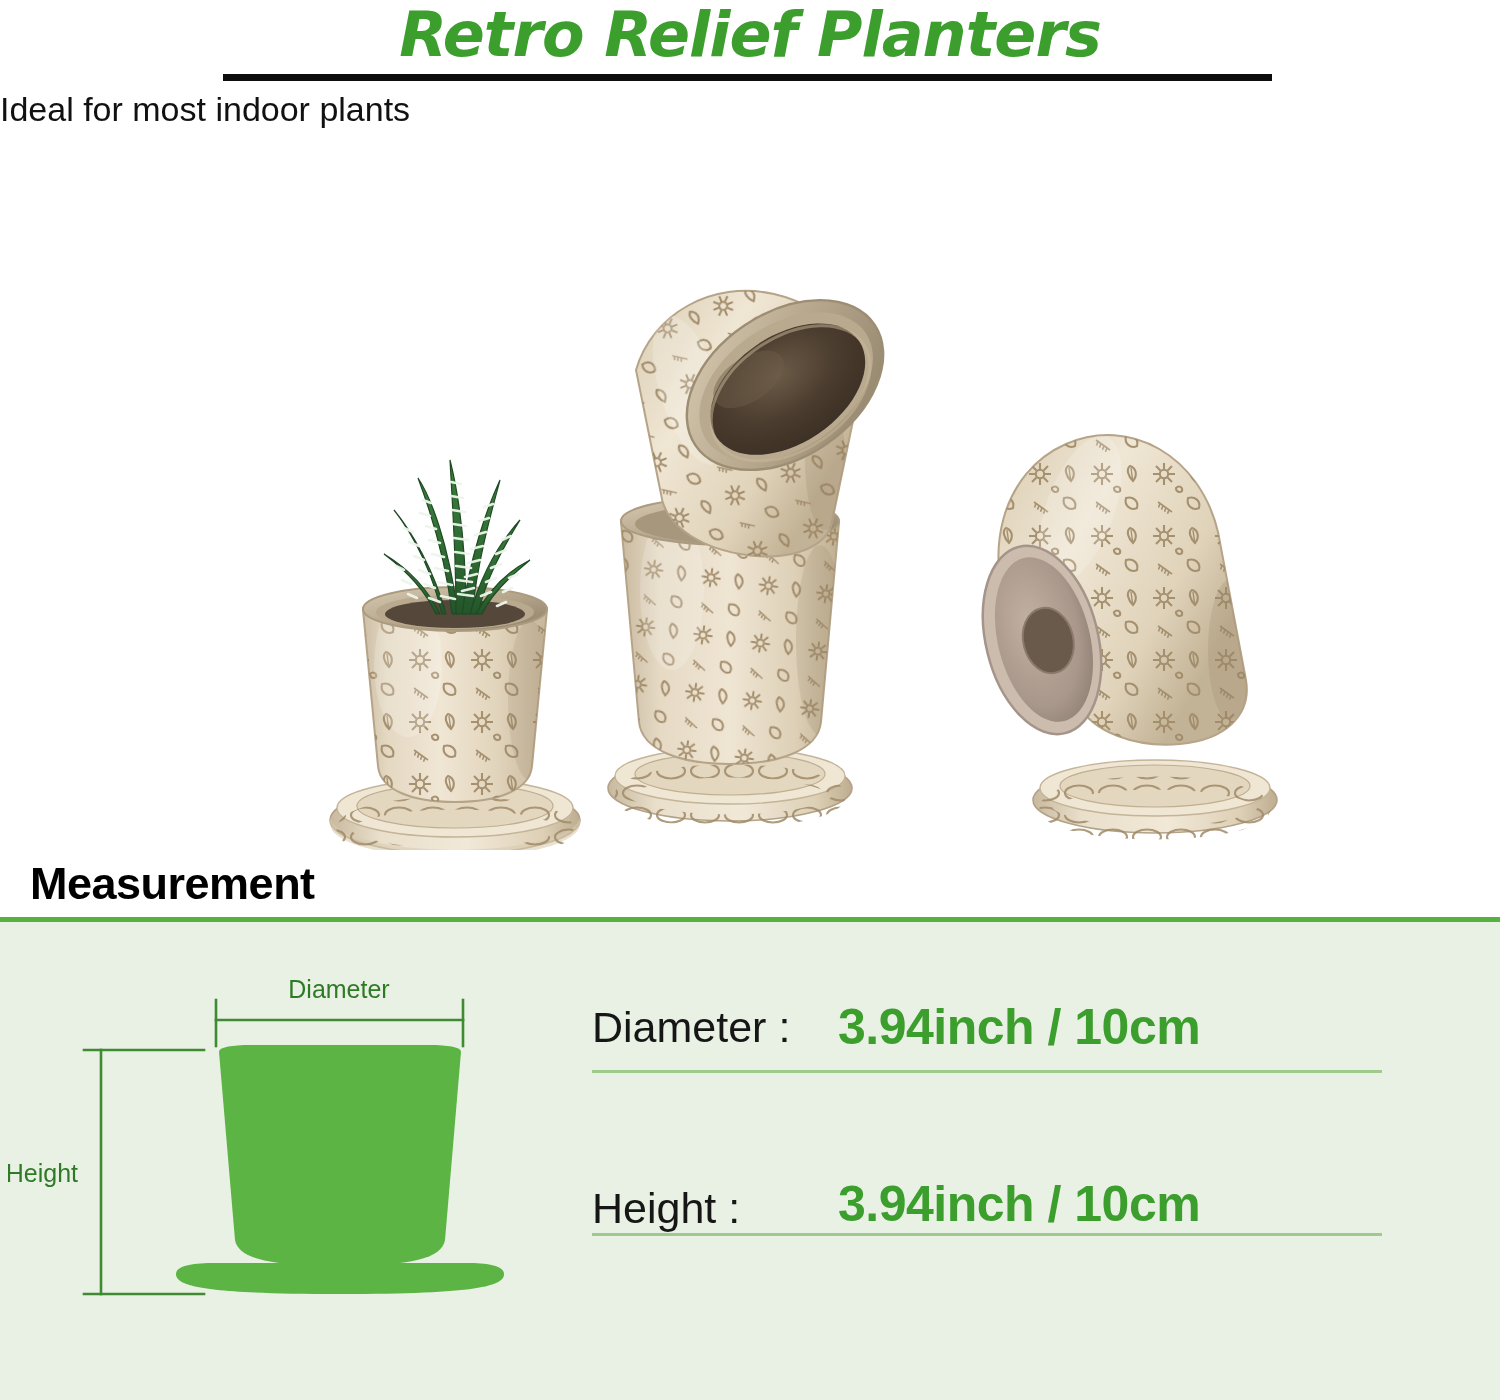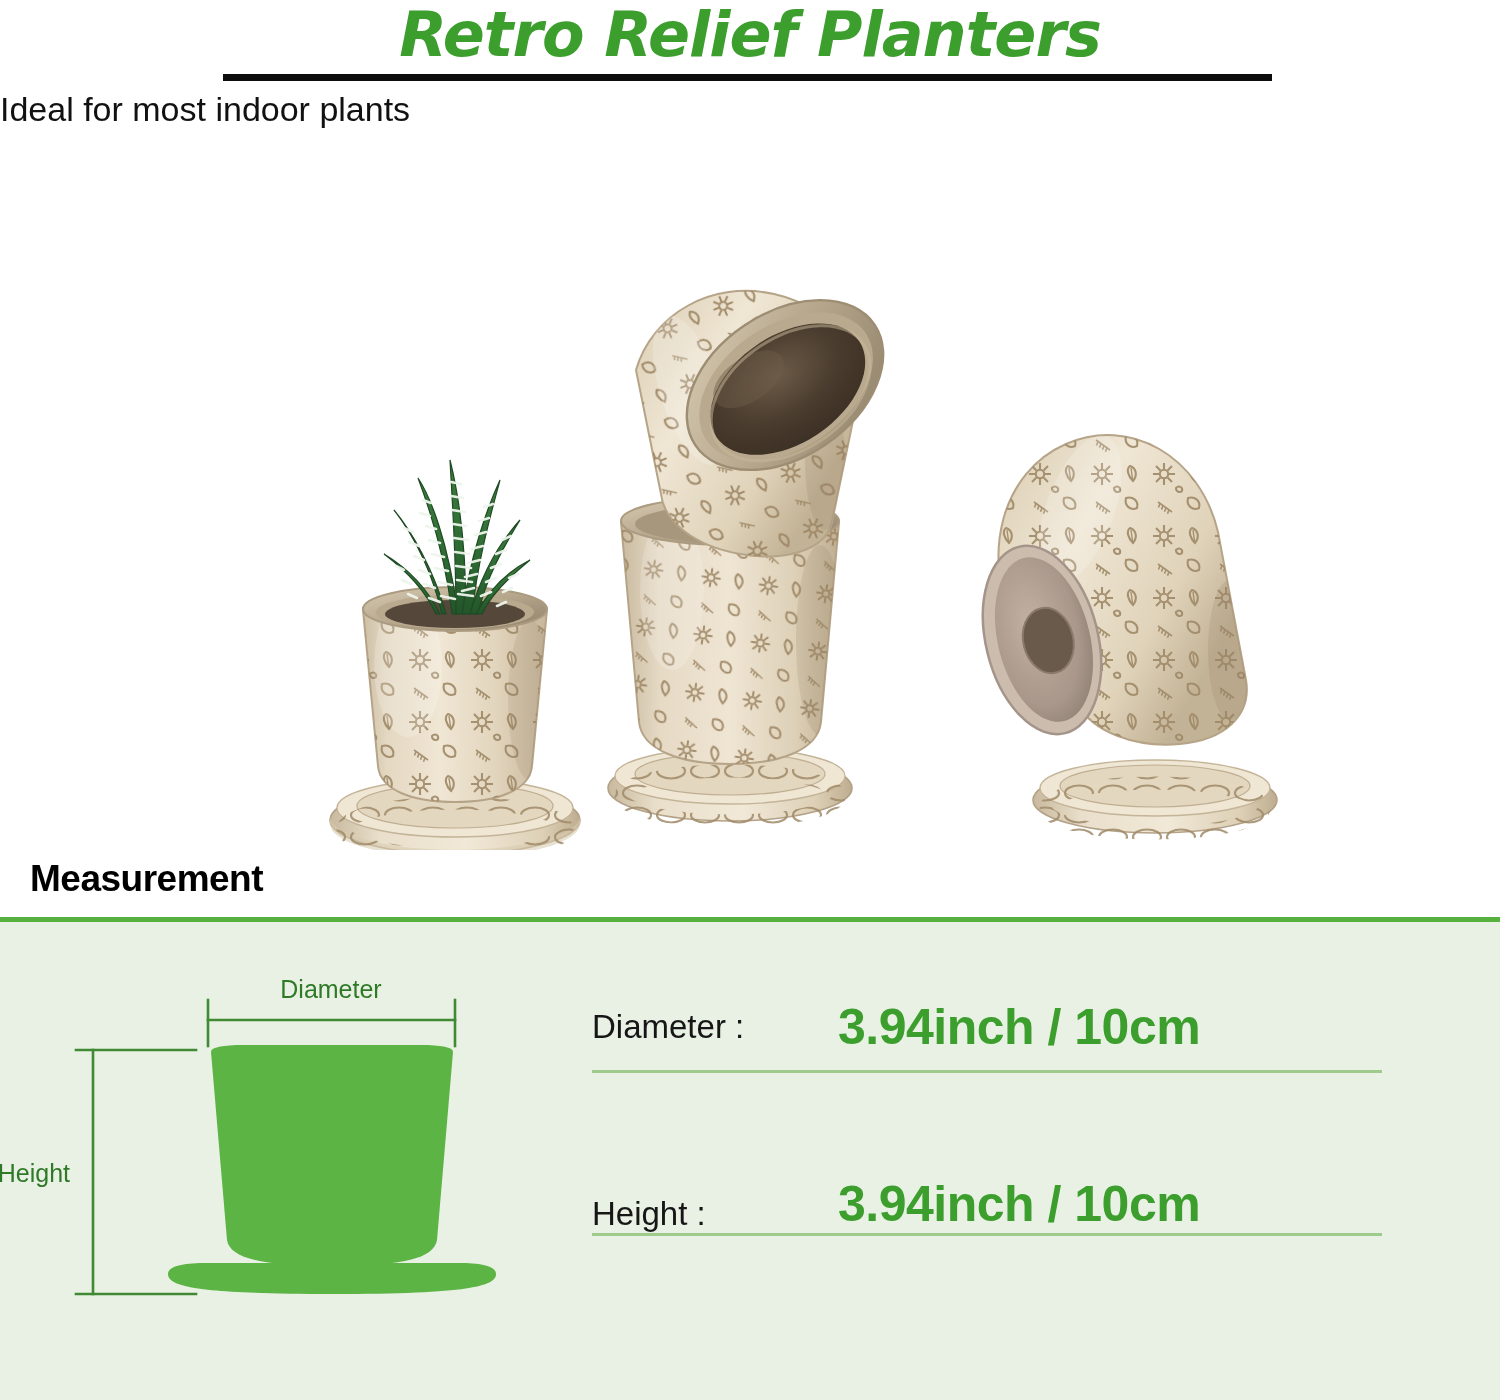--- a/index.html
+++ b/index.html
@@ -31,45 +31,45 @@
     line-height:1.15;white-space:nowrap;
   }
 
   
   .photo{position:absolute;left:0;top:150px;width:1500px;height:700px;overflow:hidden;}
   .photo svg{display:block;}
 
   
   .measure-heading{
     position:absolute;left:30px;top:858px;
-    font-size:37px;font-weight:bold;color:#000000;
+    font-size:45px;font-weight:bold;color:#000000;
     letter-spacing:-0.5px;white-space:nowrap;
   }
 
   
   .measure-panel{
     position:absolute;left:0;top:917px;width:1500px;height:483px;
     background:#e9f1e4;
     border-top:5px solid #57b13f;
     box-sizing:border-box;
   }
-  .diagram{position:absolute;left:0;top:0;width:560px;height:478px;}
+  .diagram{position:absolute;left:8px;top:0;width:560px;height:478px;}
   .diagram svg{display:block;}
 
   .spec-list{
     position:absolute;left:592px;top:62px;width:790px;
   }
   .spec-row{
     position:relative;height:86px;
     border-bottom:3px solid #9ecb8c;
     display:flex;align-items:center;
   }
   .spec-row.second{margin-top:74px;align-items:flex-end;}
   .spec-label{
-    font-size:33px;font-weight:400;color:#161616;
+    font-size:43px;font-weight:400;color:#161616;
     white-space:nowrap;margin-right:14px;min-width:232px;
   }
   .spec-value{
     font-size:50px;font-weight:bold;color:#3c9e2d;
     white-space:nowrap;letter-spacing:-0.5px;
   }
 </style>
 </head>
 <body>
 

